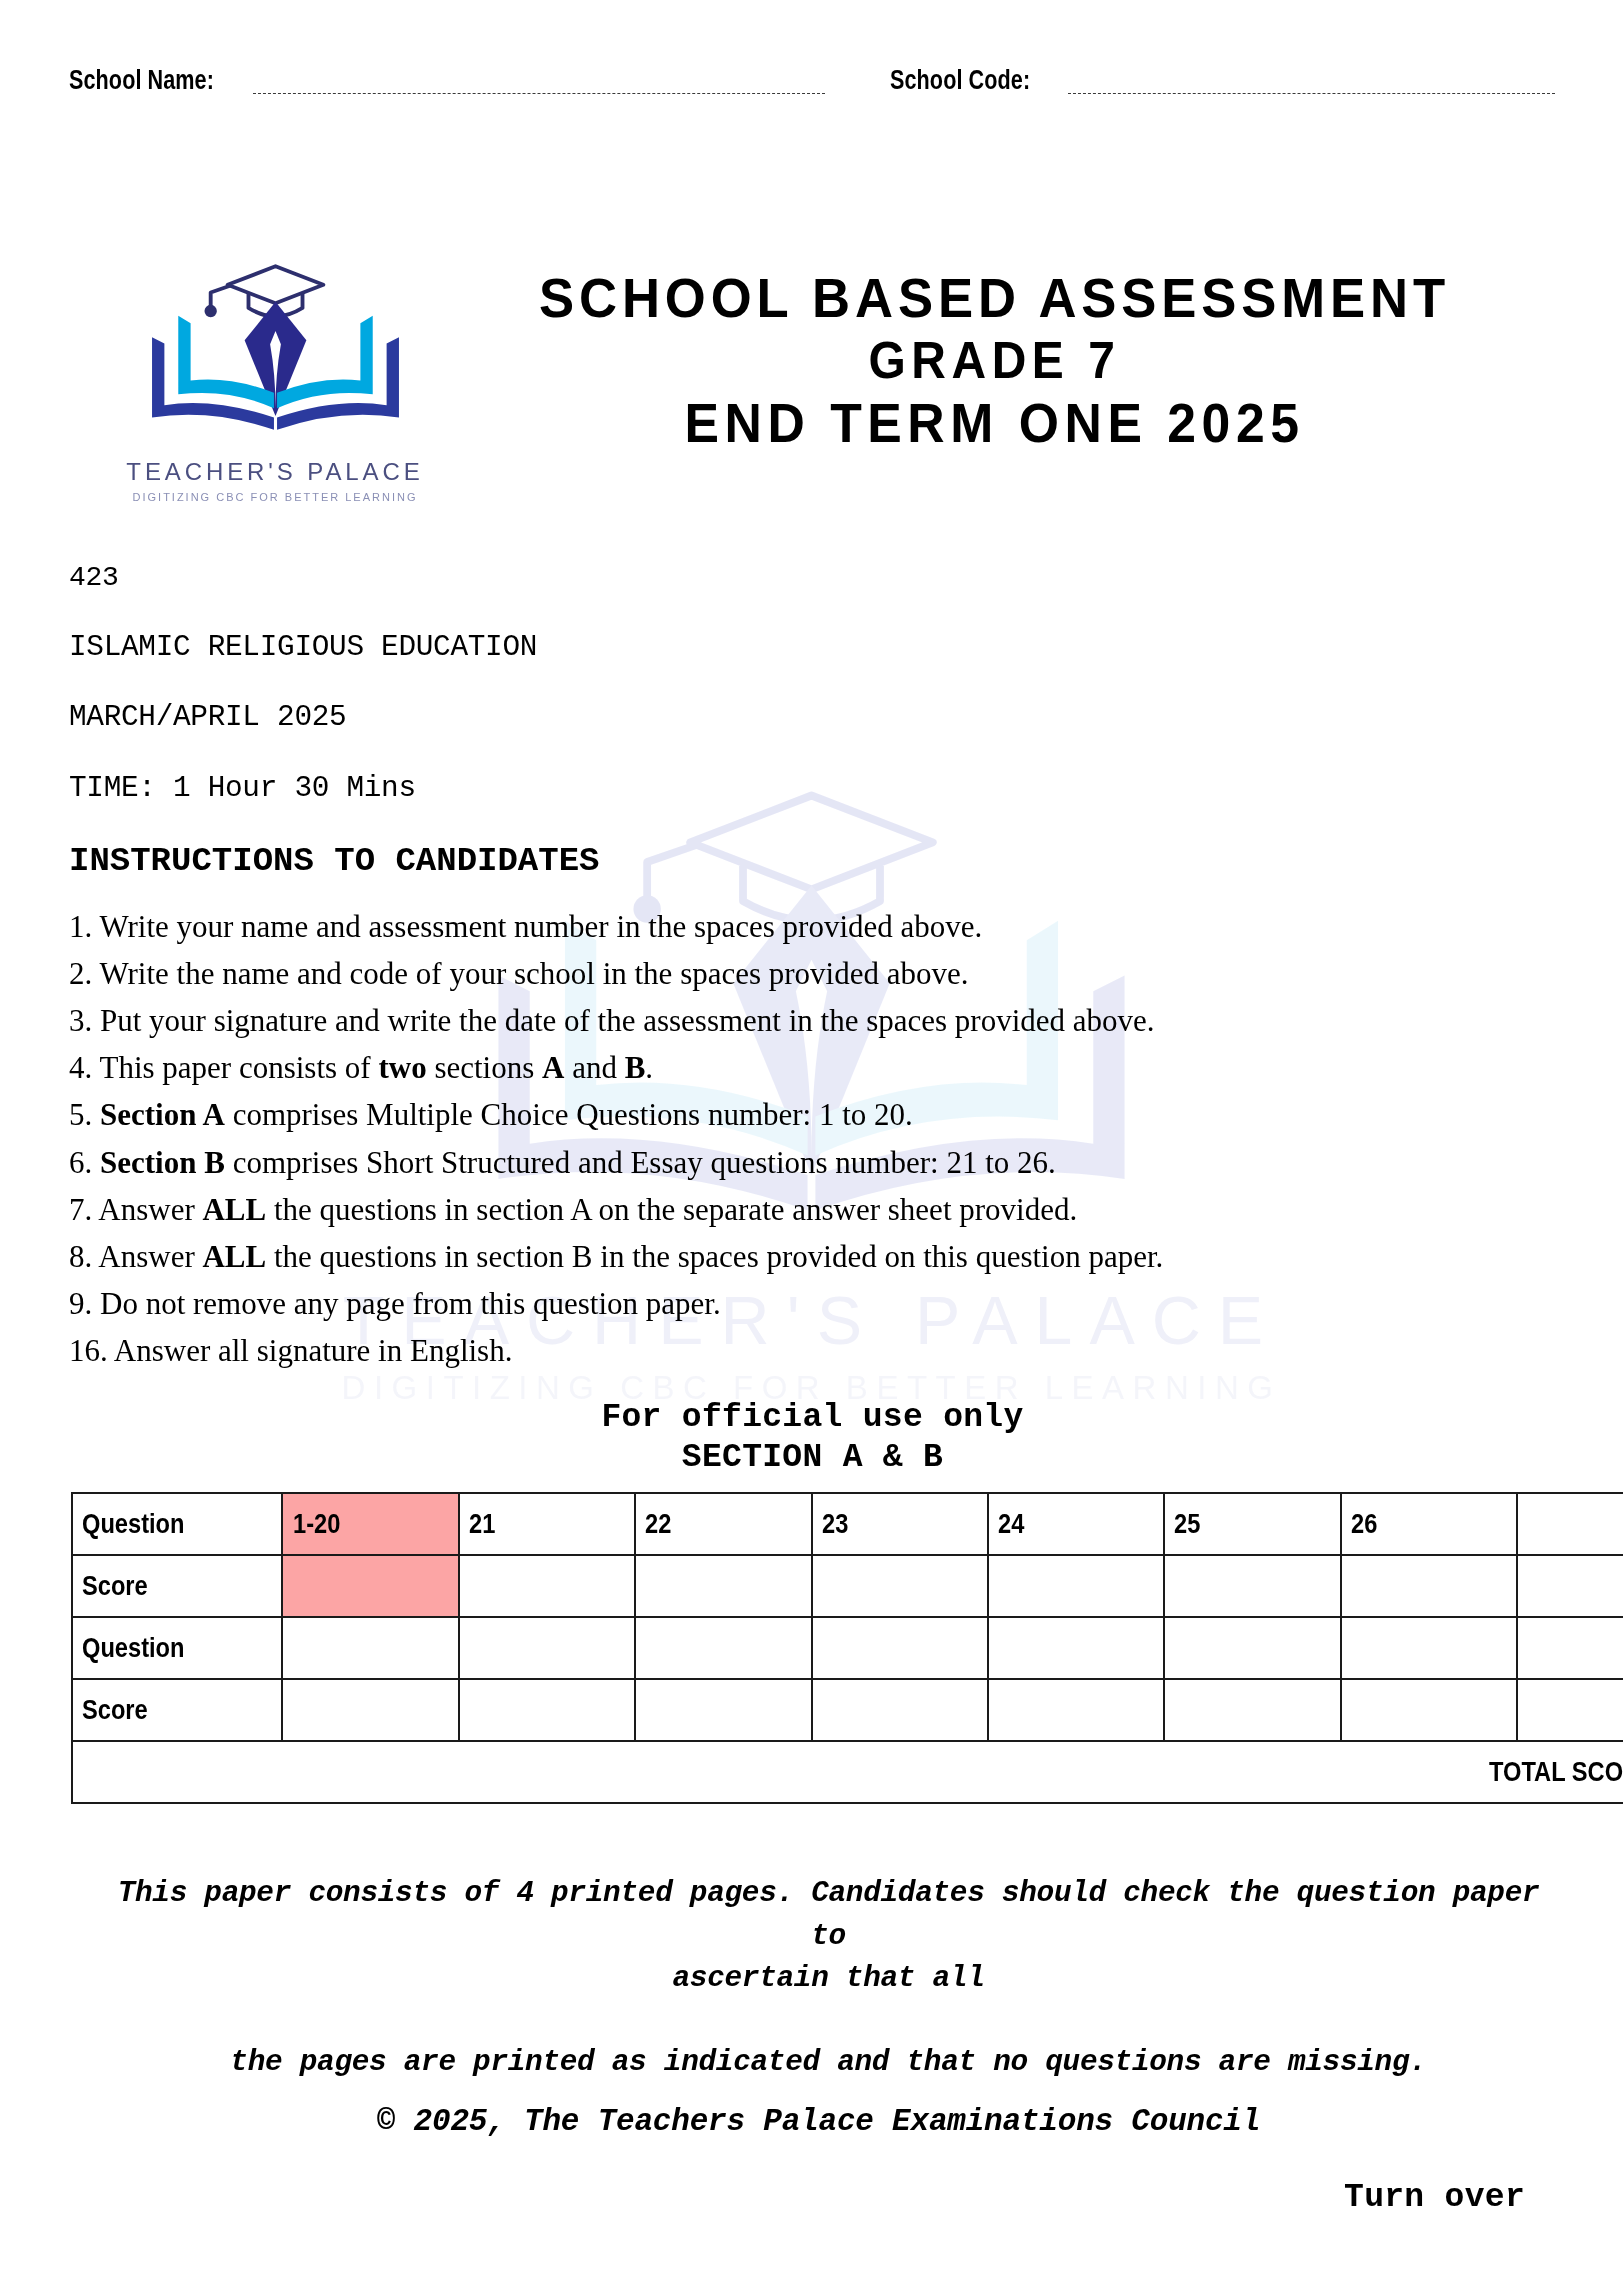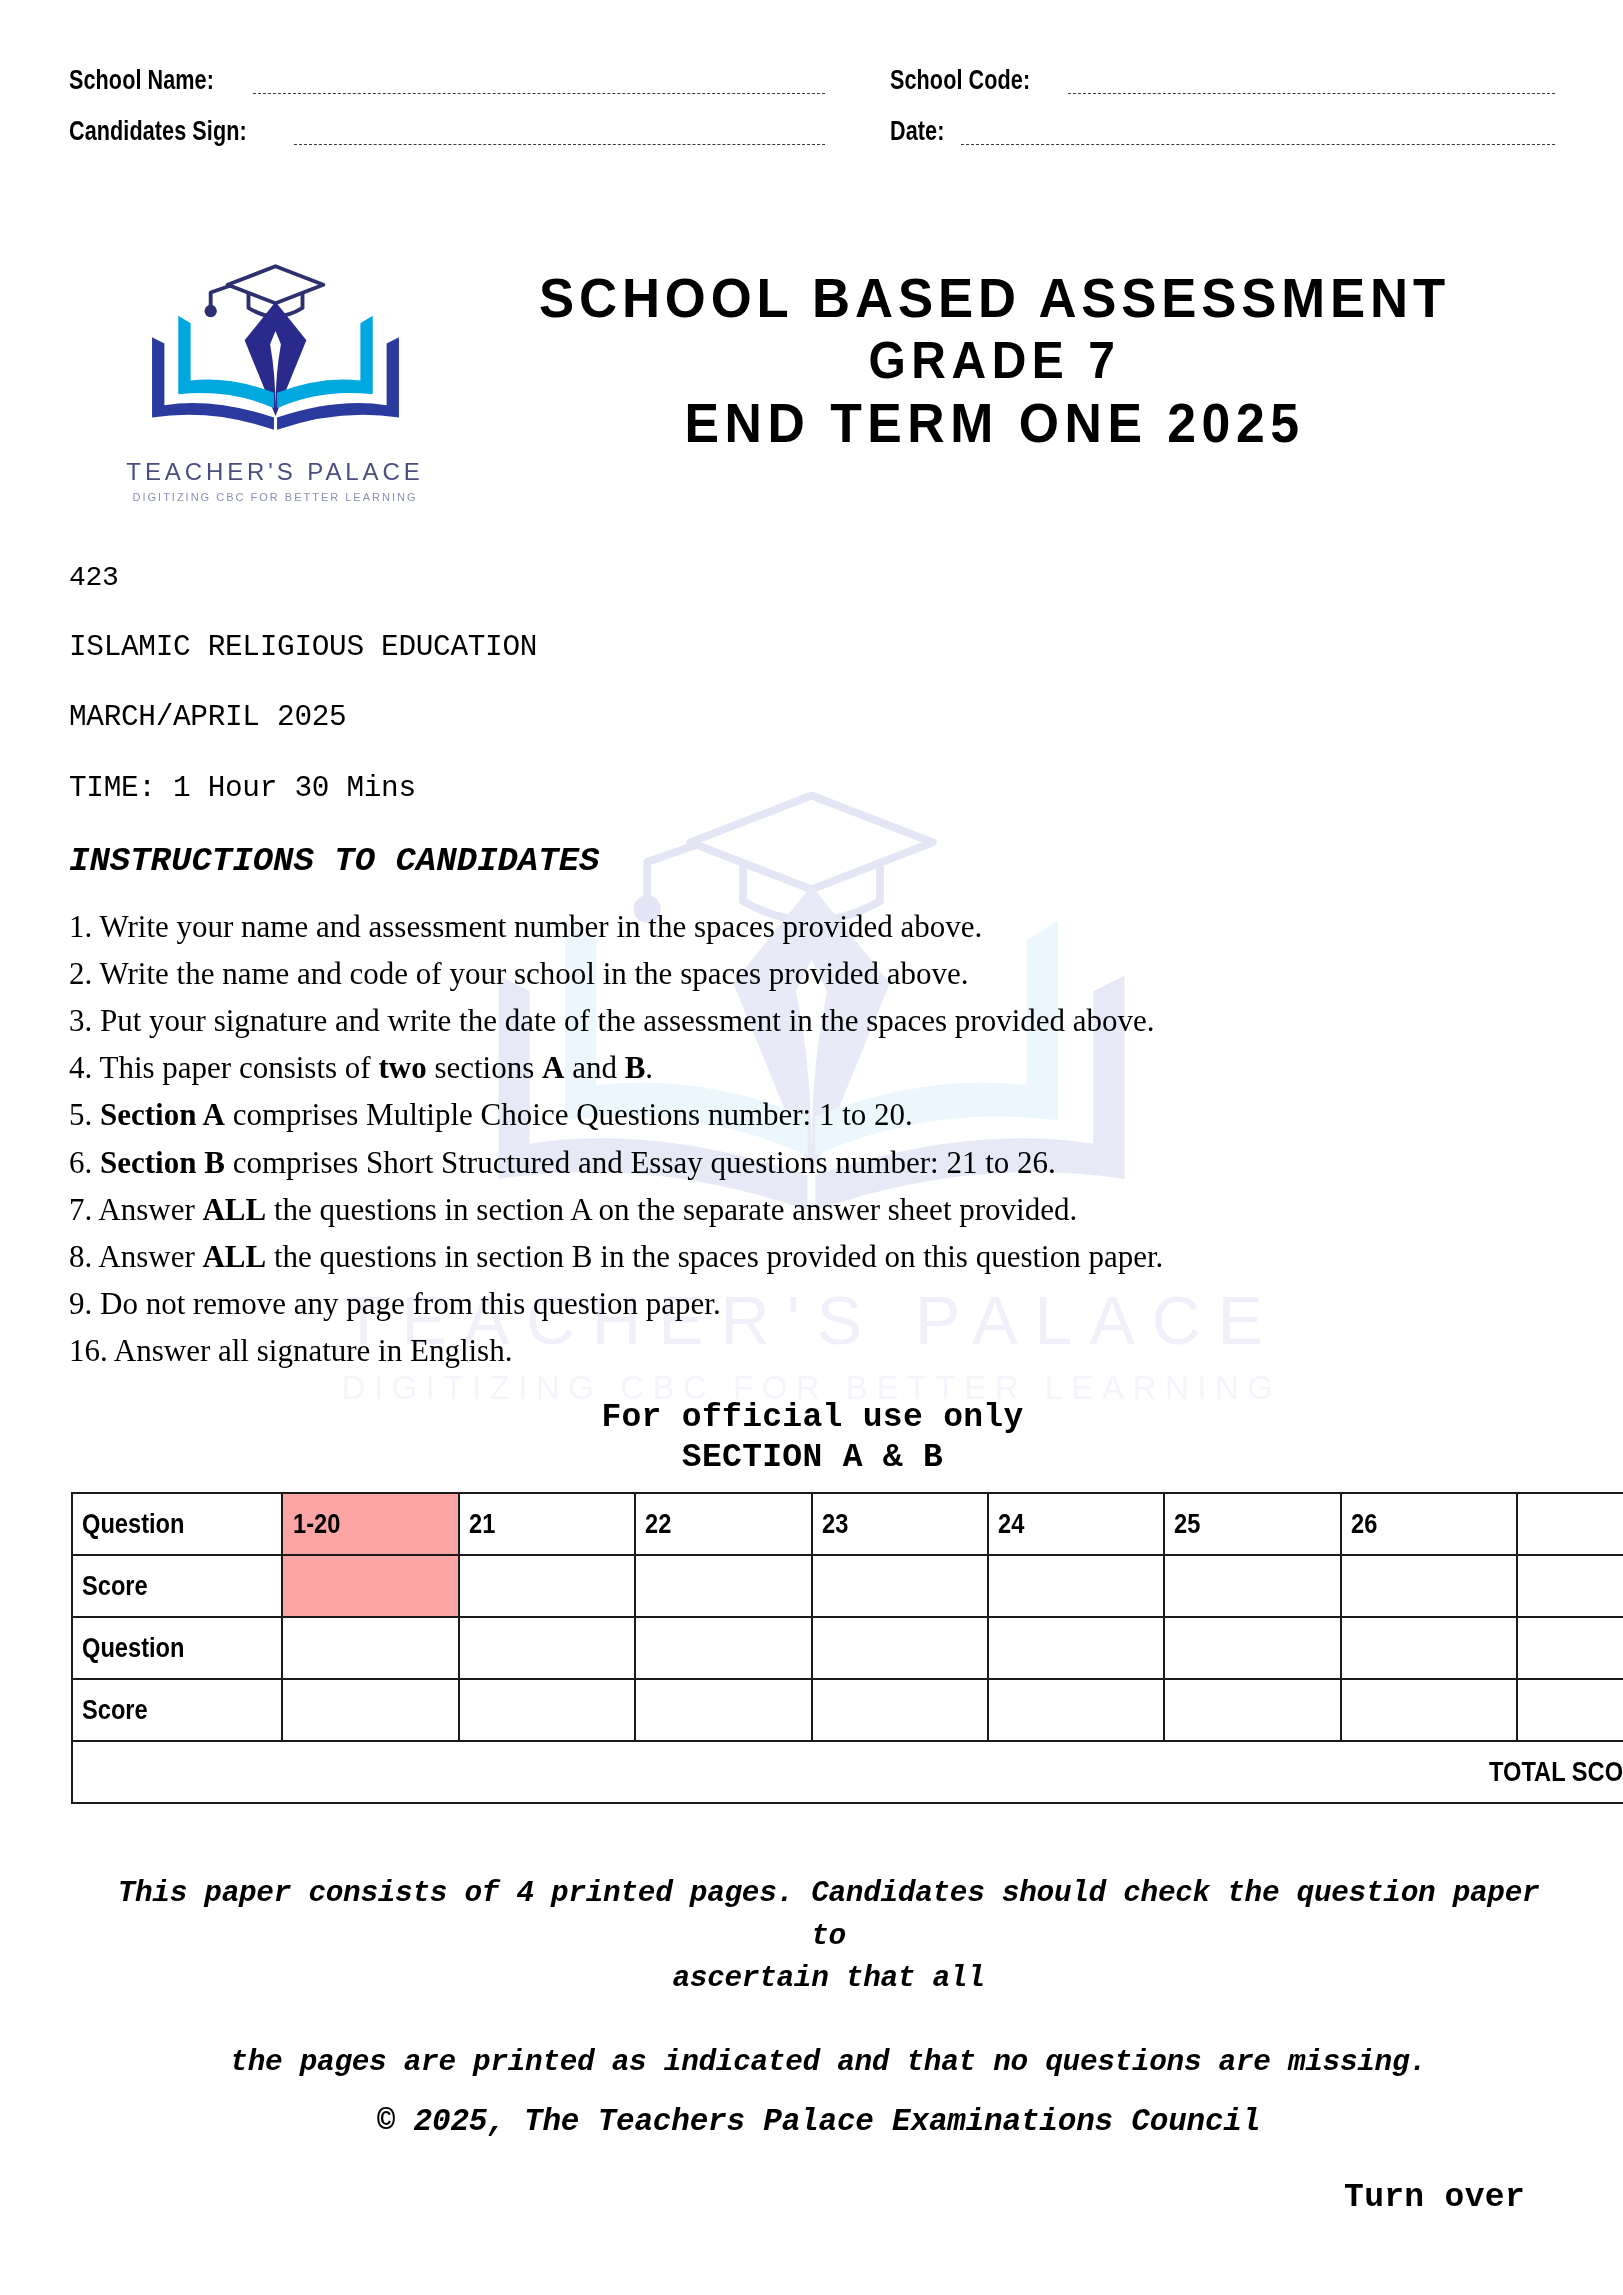--- a/index.html
+++ b/index.html
@@ -160,21 +160,20 @@
     margin-bottom: 41px;
     white-space: nowrap;
     letter-spacing: -0.3px;
   }
   .subj-line.code   { font-size: 28px; }
   .subj-line.instr  {
     font-weight: bold;
     font-size: 34px;
     letter-spacing: 0px;
     margin-bottom: 0;
-    font-style: italic;
   }
 
   
   #instructions {
     position: absolute;
     left: 69px;
     top: 903px;
     width: 1472px;
   }
   .instr-item {
@@ -322,30 +321,20 @@
         <div class="field-cell left">
           <span class="field-label">School Name:</span>
           <span class="field-line"></span>
         </div>
         <div class="field-cell right">
           <span class="field-label">School Code:</span>
           <span class="field-line"></span>
         </div>
       </div>
 
-      <div class="field-row">
-        <div class="field-cell left">
-          <span class="field-label">Candidates Sign:</span>
-          <span class="field-line"></span>
-        </div>
-        <div class="field-cell right">
-          <span class="field-label">Date:</span>
-          <span class="field-line"></span>
-        </div>
-      </div>
 
     </div>
 
     <div id="logo">
       <svg width="275" height="196" viewBox="0 0 340 254" aria-hidden="true">
 
         <g fill="none" stroke="#2d2f6e" stroke-width="5" stroke-linejoin="round">
           <path d="M170 12 L232 36 L170 60 L108 36 Z"></path>
           <path d="M135 48 L135 66 Q170 88 205 66 L205 48"></path>
           <path d="M112 37 L86 46 L86 66"></path>

